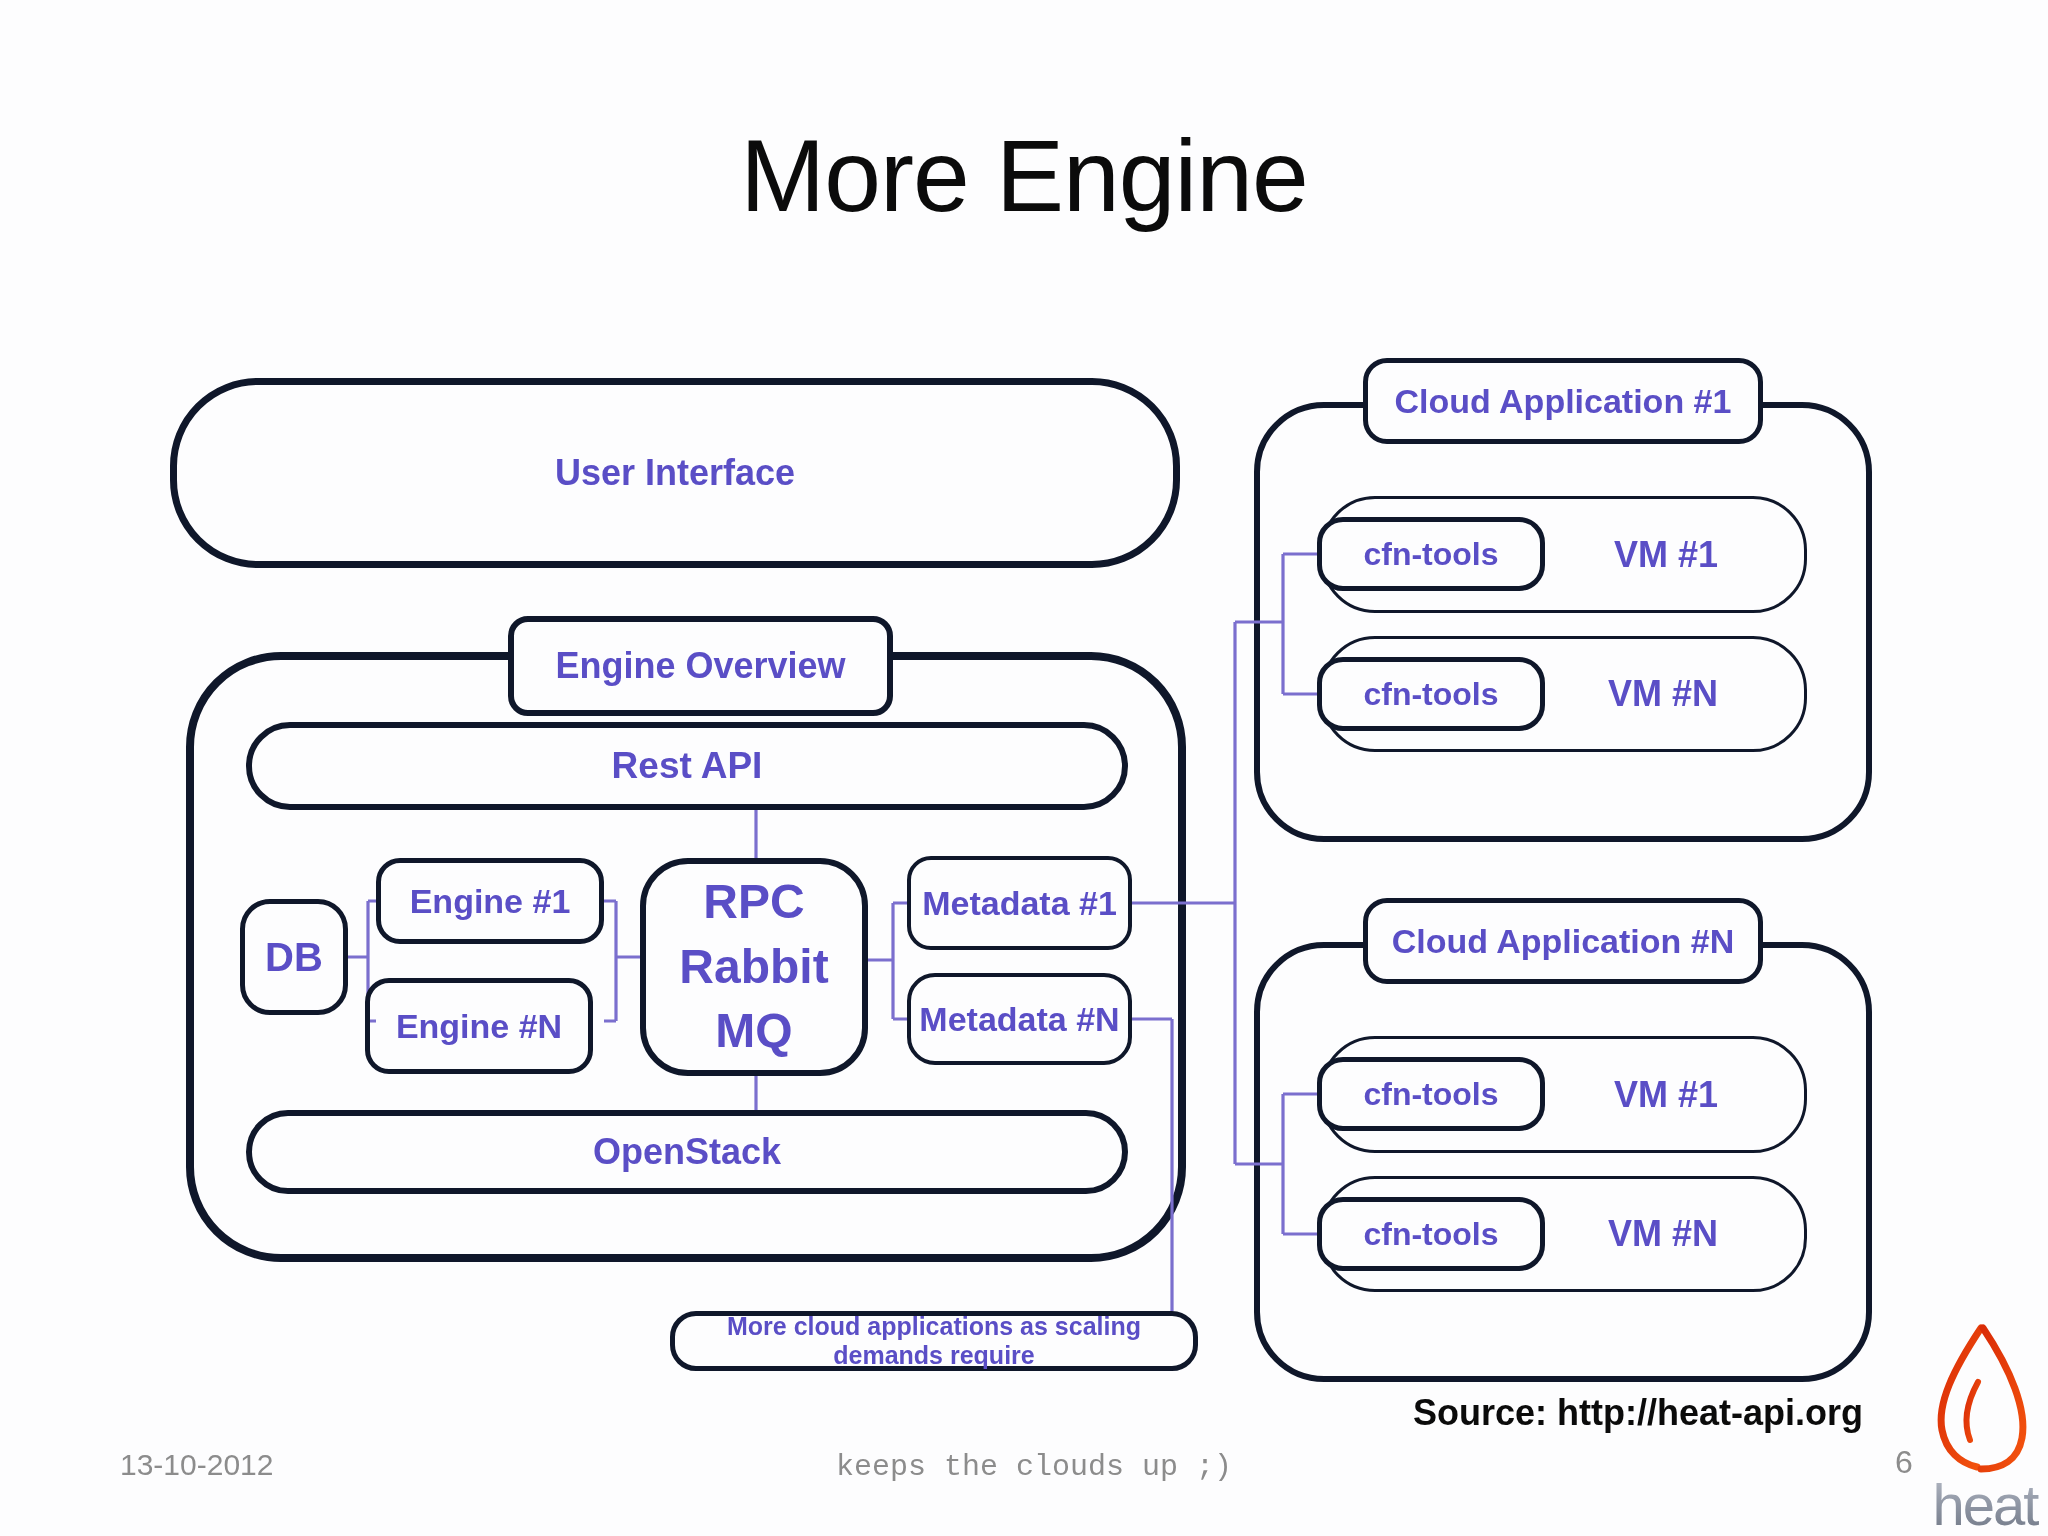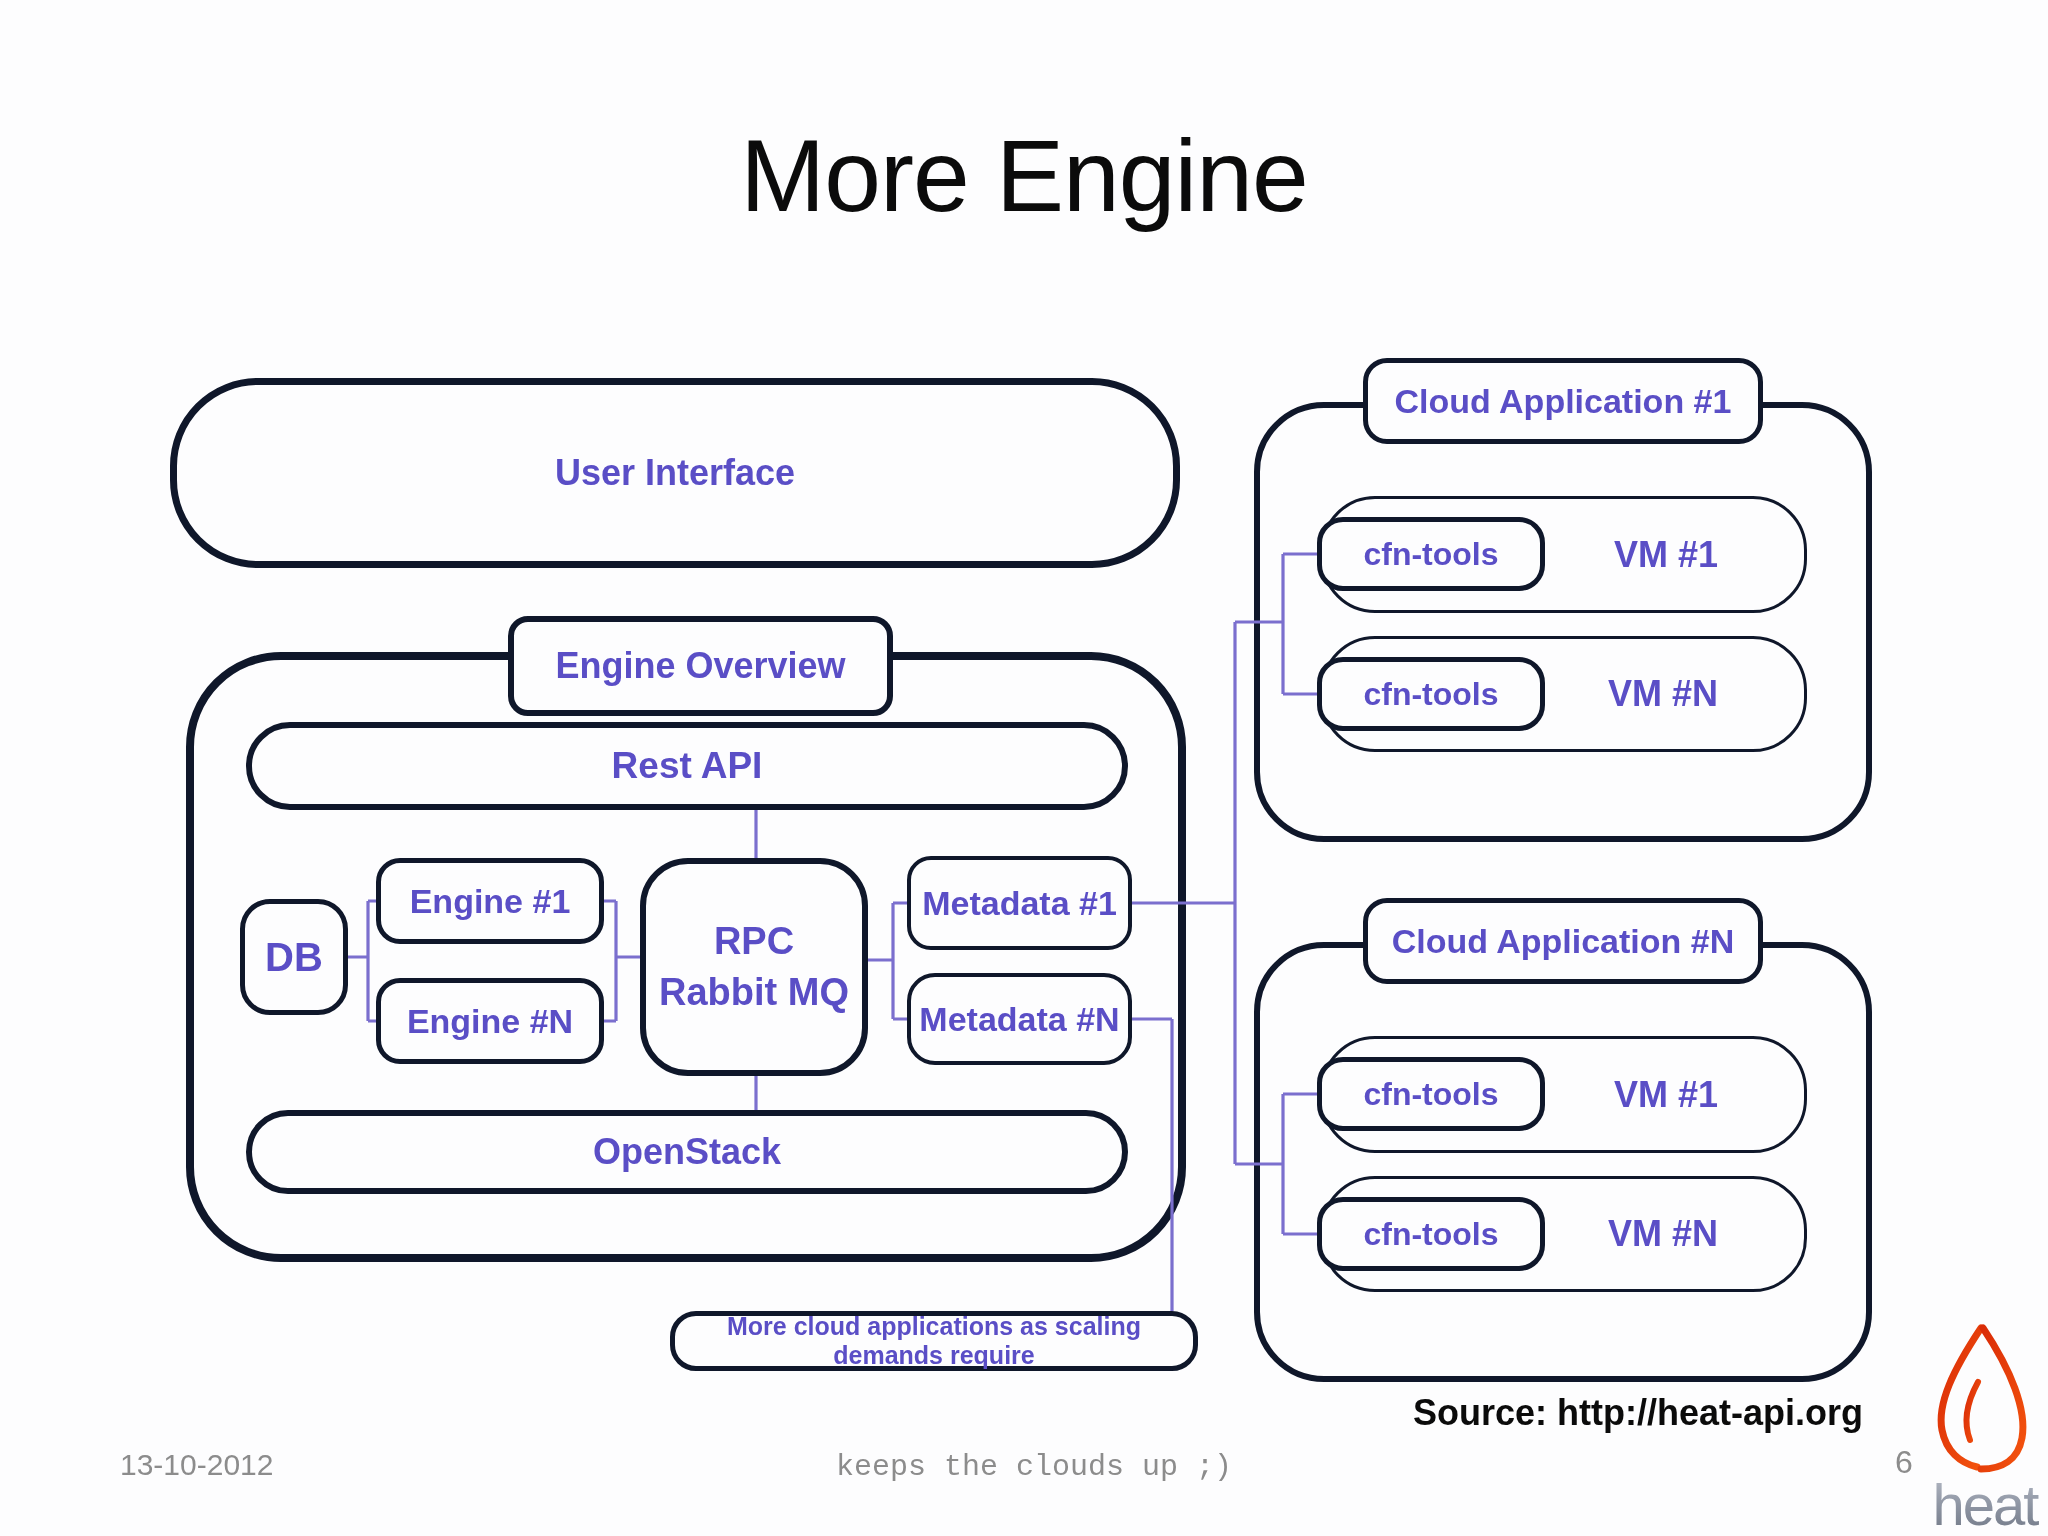--- a/index.html
+++ b/index.html
@@ -39,22 +39,22 @@
   }
   .transparent { background: transparent; }
   .masking { background: #fdfdfe; }
 
   .user-interface   { left: 170px;  top: 378px;  width: 1010px; height: 190px; border-width: 7px; border-radius: 88px; font-size: 36px; }
   .engine-container { left: 186px;  top: 652px;  width: 1000px; height: 610px; border-width: 8px; border-radius: 95px; }
   .engine-overview  { left: 508px;  top: 616px;  width: 385px;  height: 100px;  border-width: 6px; border-radius: 20px; font-size: 36px; z-index: 3; }
   .rest-api         { left: 246px;  top: 722px;  width: 882px;  height: 88px;  border-width: 6px; border-radius: 44px; font-size: 37px; z-index: 2; }
   .db-box           { left: 240px;  top: 899px;  width: 108px;  height: 116px; border-width: 5px; border-radius: 30px; font-size: 40px; z-index: 2; }
   .engine-1         { left: 376px;  top: 858px;  width: 228px;  height: 86px;  border-width: 5px; border-radius: 24px; font-size: 34px; z-index: 2; }
-  .engine-n         { left: 376px;  top: 978px;  width: 228px;  height: 86px;  border-width: 5px; border-radius: 24px; font-size: 34px; z-index: 2; }
-  .rpc-box          { left: 640px;  top: 858px;  width: 228px;  height: 218px; border-width: 6px; border-radius: 48px; font-size: 38px; line-height: 1.35; z-index: 2; }
+  .engine-n         { left: 365px;  top: 978px;  width: 228px;  height: 96px;  border-width: 5px; border-radius: 24px; font-size: 34px; z-index: 2; }
+  .rpc-box          { left: 640px;  top: 858px;  width: 228px;  height: 218px; border-width: 6px; border-radius: 48px; font-size: 48px; line-height: 1.35; z-index: 2; }
   .metadata-1       { left: 907px;  top: 856px;  width: 225px;  height: 94px;  border-width: 4px; border-radius: 24px; font-size: 34px; z-index: 2; }
   .metadata-n       { left: 907px;  top: 973px;  width: 225px;  height: 92px;  border-width: 4px; border-radius: 28px; font-size: 34px; z-index: 2; }
   .openstack        { left: 246px;  top: 1110px; width: 882px;  height: 84px;  border-width: 6px; border-radius: 42px; font-size: 36px; z-index: 2; }
 
   .cloud-container-1 { left: 1254px; top: 402px;  width: 618px; height: 440px; border-width: 6px; border-radius: 70px; }
   .cloud-container-n { left: 1254px; top: 942px;  width: 618px; height: 440px; border-width: 6px; border-radius: 70px; }
   .cloud-title-1     { left: 1363px; top: 358px;  width: 400px; height: 86px;  border-width: 5px; border-radius: 24px; font-size: 34px; z-index: 3; }
   .cloud-title-n     { left: 1363px; top: 898px;  width: 400px; height: 86px;  border-width: 5px; border-radius: 24px; font-size: 34px; z-index: 3; }
 
   .vm-row { border-width: 3px; border-radius: 54px; width: 486px; left: 1321px; z-index: 2; justify-content: flex-end; padding-right: 86px; font-size: 36px; }

